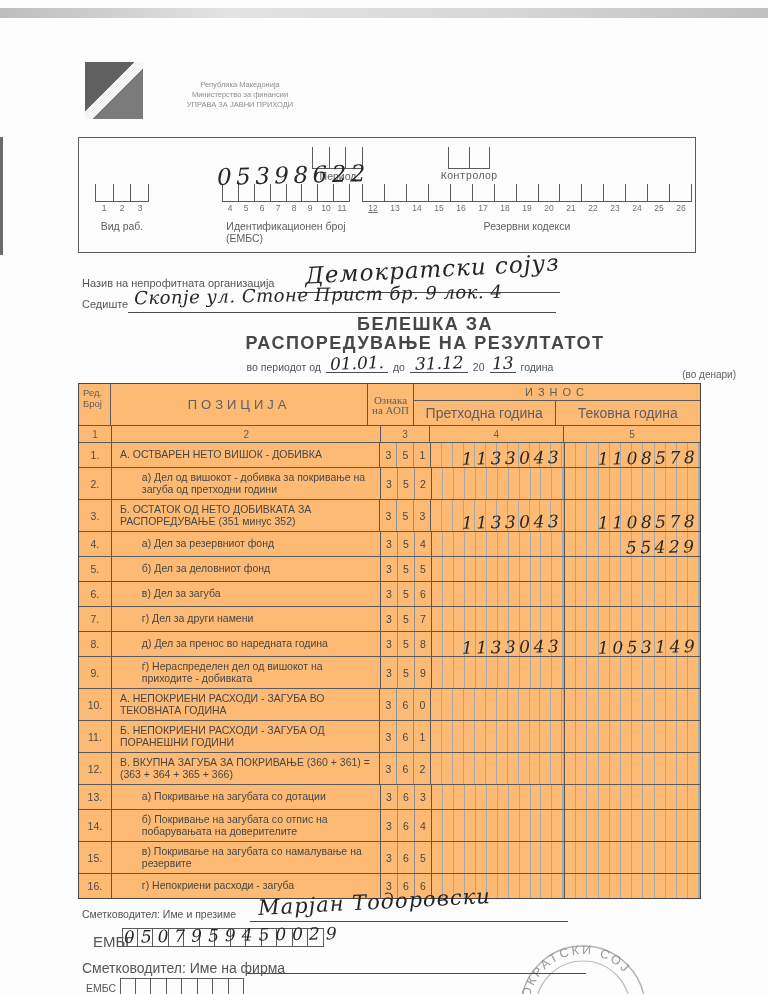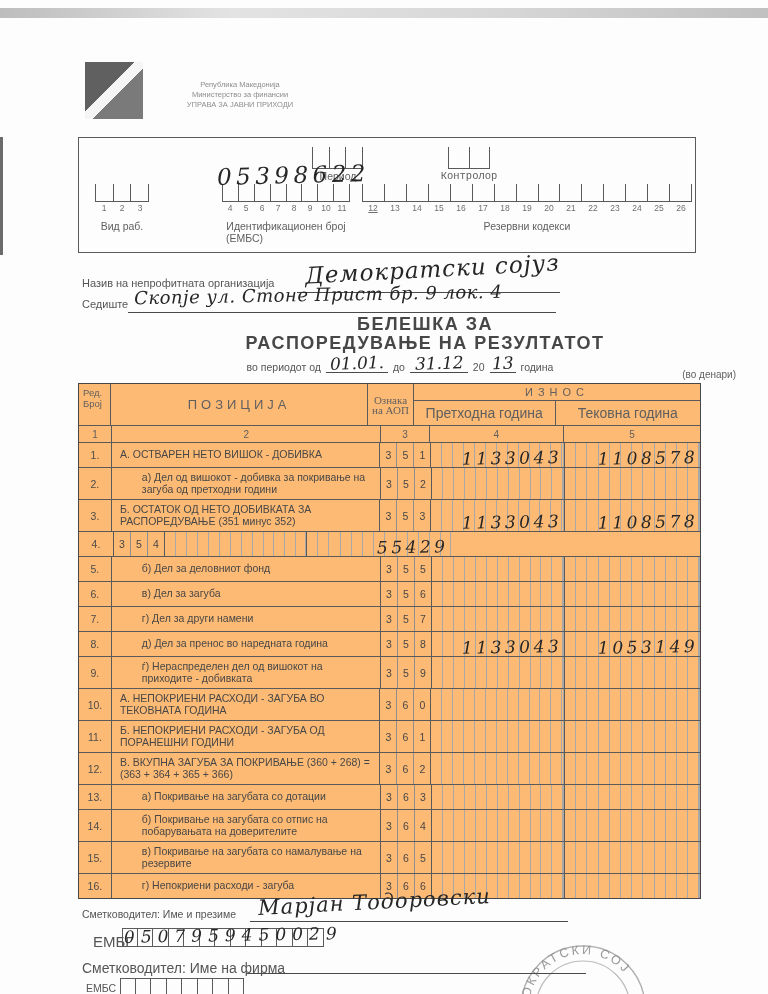--- a/index.html
+++ b/index.html
@@ -282,20 +282,21 @@
           </div>
           <div class="cell w-prev c-amt">
             <span class="hw hw-amt">1133043</span>
           </div>
           <div class="cell w-curr c-amt">
             <span class="hw hw-amt">1108578</span>
           </div>
         </div>
         <div class="trow sub">
           <div class="cell w-no c-no">4.</div>
+          <div class="cell w-pos c-pos">а) Дел за резервниот фонд</div>
           <div class="cell w-aop c-aop">
             <div class="d">3</div>
             <div class="d">5</div>
             <div class="d">4</div>
           </div>
           <div class="cell w-prev c-amt"></div>
           <div class="cell w-curr c-amt">
             <span class="hw hw-amt">55429</span>
           </div>
         </div>
@@ -375,21 +376,21 @@
           <div class="cell w-aop c-aop">
             <div class="d">3</div>
             <div class="d">6</div>
             <div class="d">1</div>
           </div>
           <div class="cell w-prev c-amt"></div>
           <div class="cell w-curr c-amt"></div>
         </div>
         <div class="trow tall">
           <div class="cell w-no c-no">12.</div>
-          <div class="cell w-pos c-pos">В. ВКУПНА ЗАГУБА ЗА ПОКРИВАЊЕ (360 + 268) = (363 + 364 + 365 + 366)</div>
+          <div class="cell w-pos c-pos">В. ВКУПНА ЗАГУБА ЗА ПОКРИВАЊЕ (360 + 361) = (363 + 364 + 365 + 366)</div>
           <div class="cell w-aop c-aop">
             <div class="d">3</div>
             <div class="d">6</div>
             <div class="d">2</div>
           </div>
           <div class="cell w-prev c-amt"></div>
           <div class="cell w-curr c-amt"></div>
         </div>
         <div class="trow sub">
           <div class="cell w-no c-no">13.</div>

